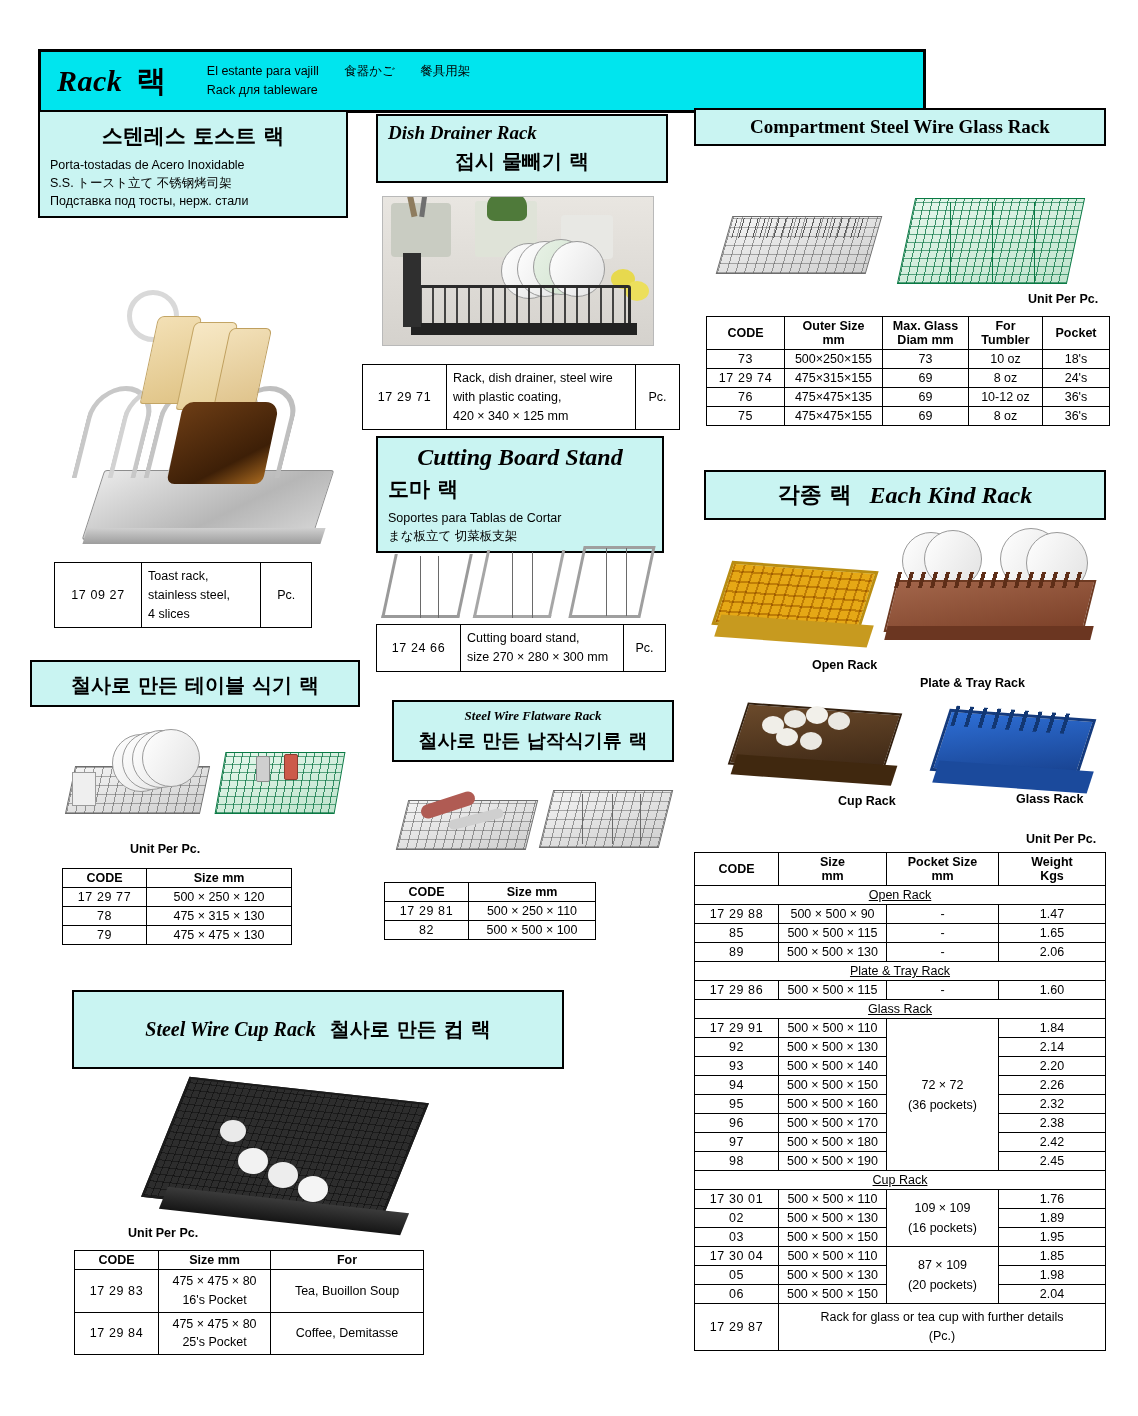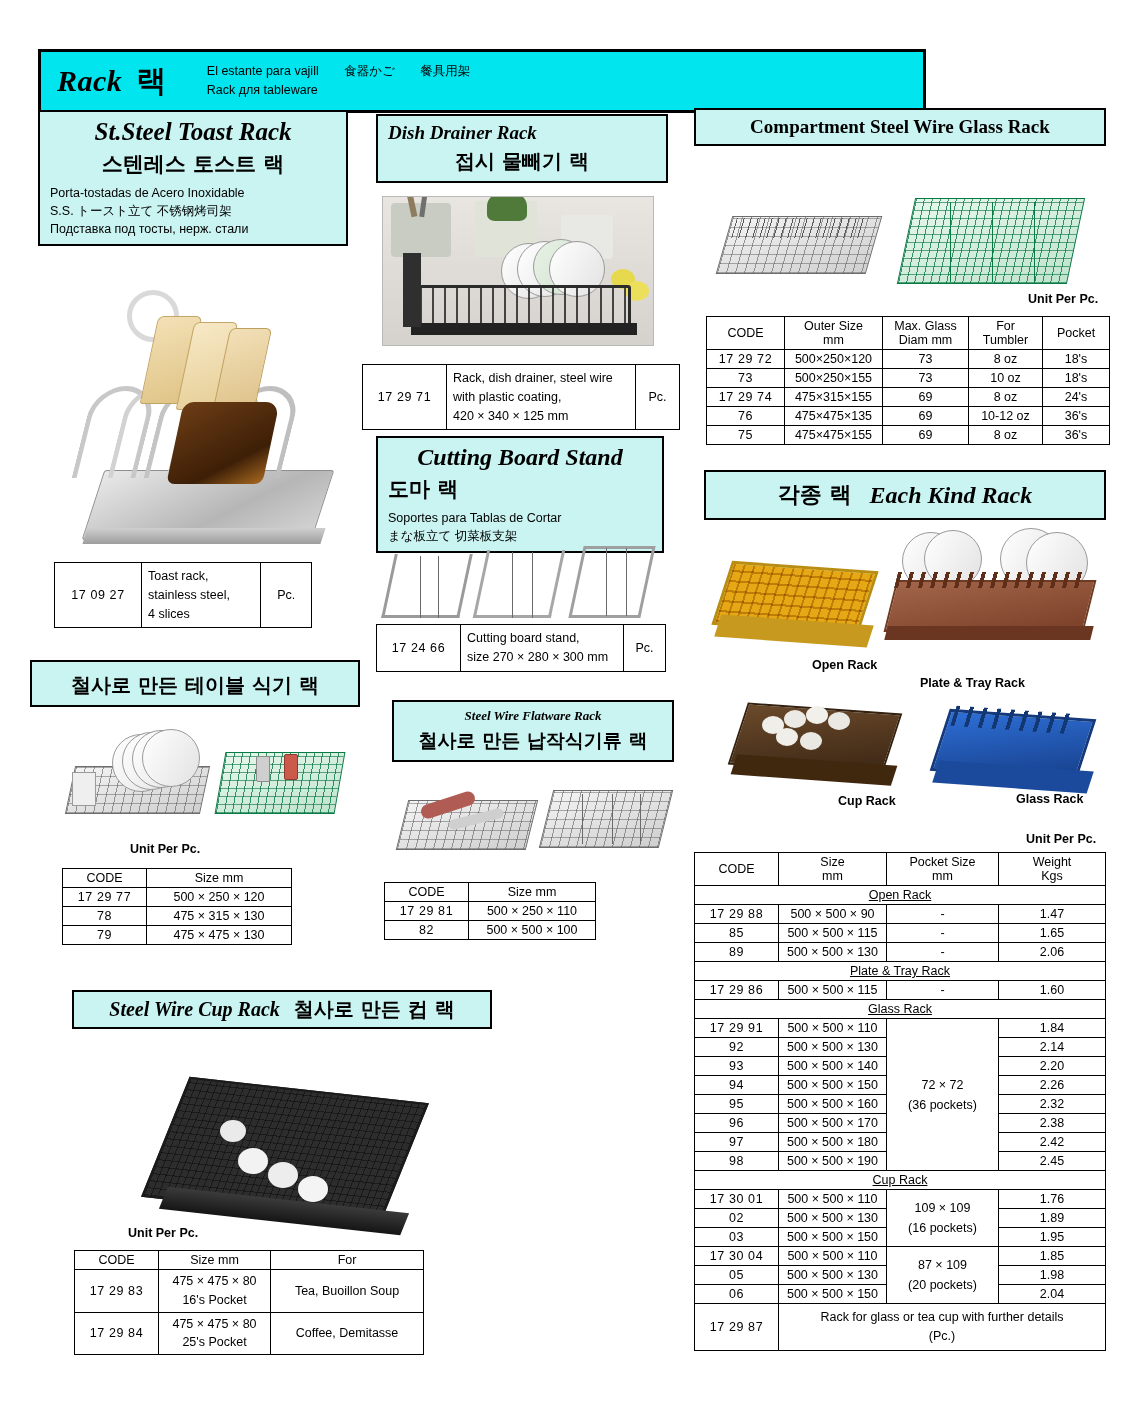--- a/index.html
+++ b/index.html
@@ -73,21 +73,21 @@
     border-collapse: collapse;
     font-size: 12.5px;
   }
   table.spec td, table.spec th {
     border: 1px solid #000;
     padding: 2px 5px;
     text-align: center;
     vertical-align: middle;
     font-weight: normal;
   }
-  table.spec th { font-weight: normal; font-size: 12.5px; }
+  table.spec th { font-weight: bold; font-size: 12.5px; }
   .code { font-weight: bold; letter-spacing: .6px; white-space: nowrap; }
   .unitper {
     position: absolute;
     font-size: 12.5px;
     font-weight: bold;
   }
   .secthead { font-weight: bold; text-decoration: underline; }
 
   
   .ill { position: absolute; }
@@ -140,21 +140,20 @@
       <div class="row1">
         <span>El estante para vajill</span>
         <span>食器かご</span>
         <span>餐具用架</span>
       </div>
       <div class="row2">Rack для tableware</div>
     </div>
   </div>
 
   <div class="cbox" style="left:38px; top:110px; width:310px;">
-    <div class="t1">St.Steel Toast Rack</div>
     <div class="t2">스텐레스 토스트 랙</div>
     <div class="t3">
       <div>Porta-tostadas de Acero Inoxidable</div>
       <div>S.S. トースト立て     不锈钢烤司架</div>
       <div>Подставка под тосты, нерж. стали</div>
     </div>
   </div>
 
   <div class="ill" style="left:45px; top:282px; width:300px; height:280px;">
 
@@ -227,21 +226,21 @@
       <td class="code">78</td>
       <td>475 × 315 × 130</td>
     </tr>
     <tr>
       <td class="code">79</td>
       <td>475 × 475 × 130</td>
     </tr>
   </tbody>
     </table>
 
-  <div class="cbox" style="left:72px; top:990px; width:420px; padding:4px 10px;">
+  <div class="cbox" style="left:72px; top:990px; width:492px; padding:24px 10px;">
     <div style="display:flex;align-items:center;justify-content:center;gap:14px;">
       <span class="t1" style="font-size:20px;">Steel Wire Cup Rack</span>
       <span class="t2" style="font-size:20px;margin-top:0;">철사로 만든 컵 랙</span>
     </div>
   </div>
 
   <div class="ill" style="left:140px; top:1070px; width:300px; height:180px;">
     <div class="mesh" style="position:absolute;left:20px;top:20px;width:250px;height:120px;
         transform: skewX(-22deg) skewY(6deg); border:2px solid #1a1a1a;
         background-color:#2d2d2d;"></div>
@@ -400,27 +399,20 @@
     <tbody>
         <tr>
       <th style="width:78px;">CODE</th>
       <th style="width:98px;white-space:pre-line;">Outer Size
 mm</th>
       <th style="width:86px;white-space:pre-line;">Max. Glass
 Diam mm</th>
       <th style="width:74px;white-space:pre-line;">For
 Tumbler</th>
       <th>Pocket</th>
-    </tr>
-    <tr>
-      <td class="code">17 29 72</td>
-      <td>500×250×120</td>
-      <td>73</td>
-      <td>8 oz</td>
-      <td>18's</td>
     </tr>
     <tr>
       <td class="code">73</td>
       <td>500×250×155</td>
       <td>73</td>
       <td>10 oz</td>
       <td>18's</td>
     </tr>
     <tr>
       <td class="code">17 29 74</td>

